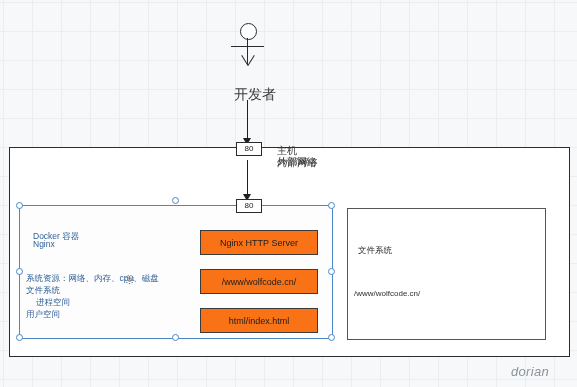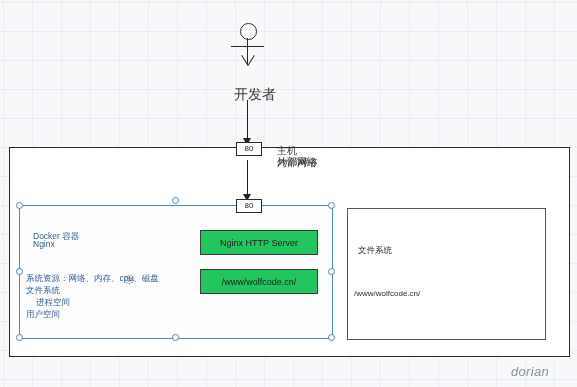--- a/index.html
+++ b/index.html
@@ -71,21 +71,21 @@
 
   .docker-text{
     position:absolute;font-size:8.5px;color:#2f5f96;line-height:11.5px;white-space:nowrap;
   }
   .docker-text2{
     position:absolute;font-size:8.5px;color:#2f5f96;line-height:12px;white-space:nowrap;
   }
 
   
   .box{
-    position:absolute;border:1px solid #3a3a3a;background:#22c55e;
+    position:absolute;border:1px solid #3a3a3a;background:#f97316;
     font-size:9px;color:#1d1d1d;display:flex;align-items:center;justify-content:center;
     text-align:center;
   }
   .fs-rect{
     position:absolute;border:1px solid #555;background:#ffffff;
   }
   .fs-title{
     position:absolute;font-size:8.5px;color:#2f2f2f;
   }
   .fs-body{
@@ -155,19 +155,20 @@
     <svg width="13" height="13" viewBox="0 0 24 24" aria-hidden="true">
       <g fill="none" stroke="#7b8088" stroke-width="2">
         <circle cx="12" cy="12" r="3.2"></circle>
         <circle cx="12" cy="12" r="7.6" stroke-dasharray="2.6 2.6"></circle>
       </g>
     </svg>
   </div>
 
   <div class="box" style="left:200px;top:230px;width:116px;height:23px;">Nginx HTTP Server</div>
   <div class="box" style="left:200px;top:269px;width:116px;height:23px;">/www/wolfcode.cn/</div>
+  <div class="box" style="left:200px;top:308px;width:116px;height:23px;">html/index.html</div>
 
   <div class="fs-rect" style="left:347px;top:208px;width:197px;height:130px;"></div>
   <div class="fs-title" style="left:358px;top:245px;">文件系统</div>
   <div class="fs-body" style="left:354px;top:288px;">/www/wolfcode.cn/</div>
 
   <div class="watermark" style="left:511px;top:364px;">dorian</div>
 </div>
 
 </body></html>

